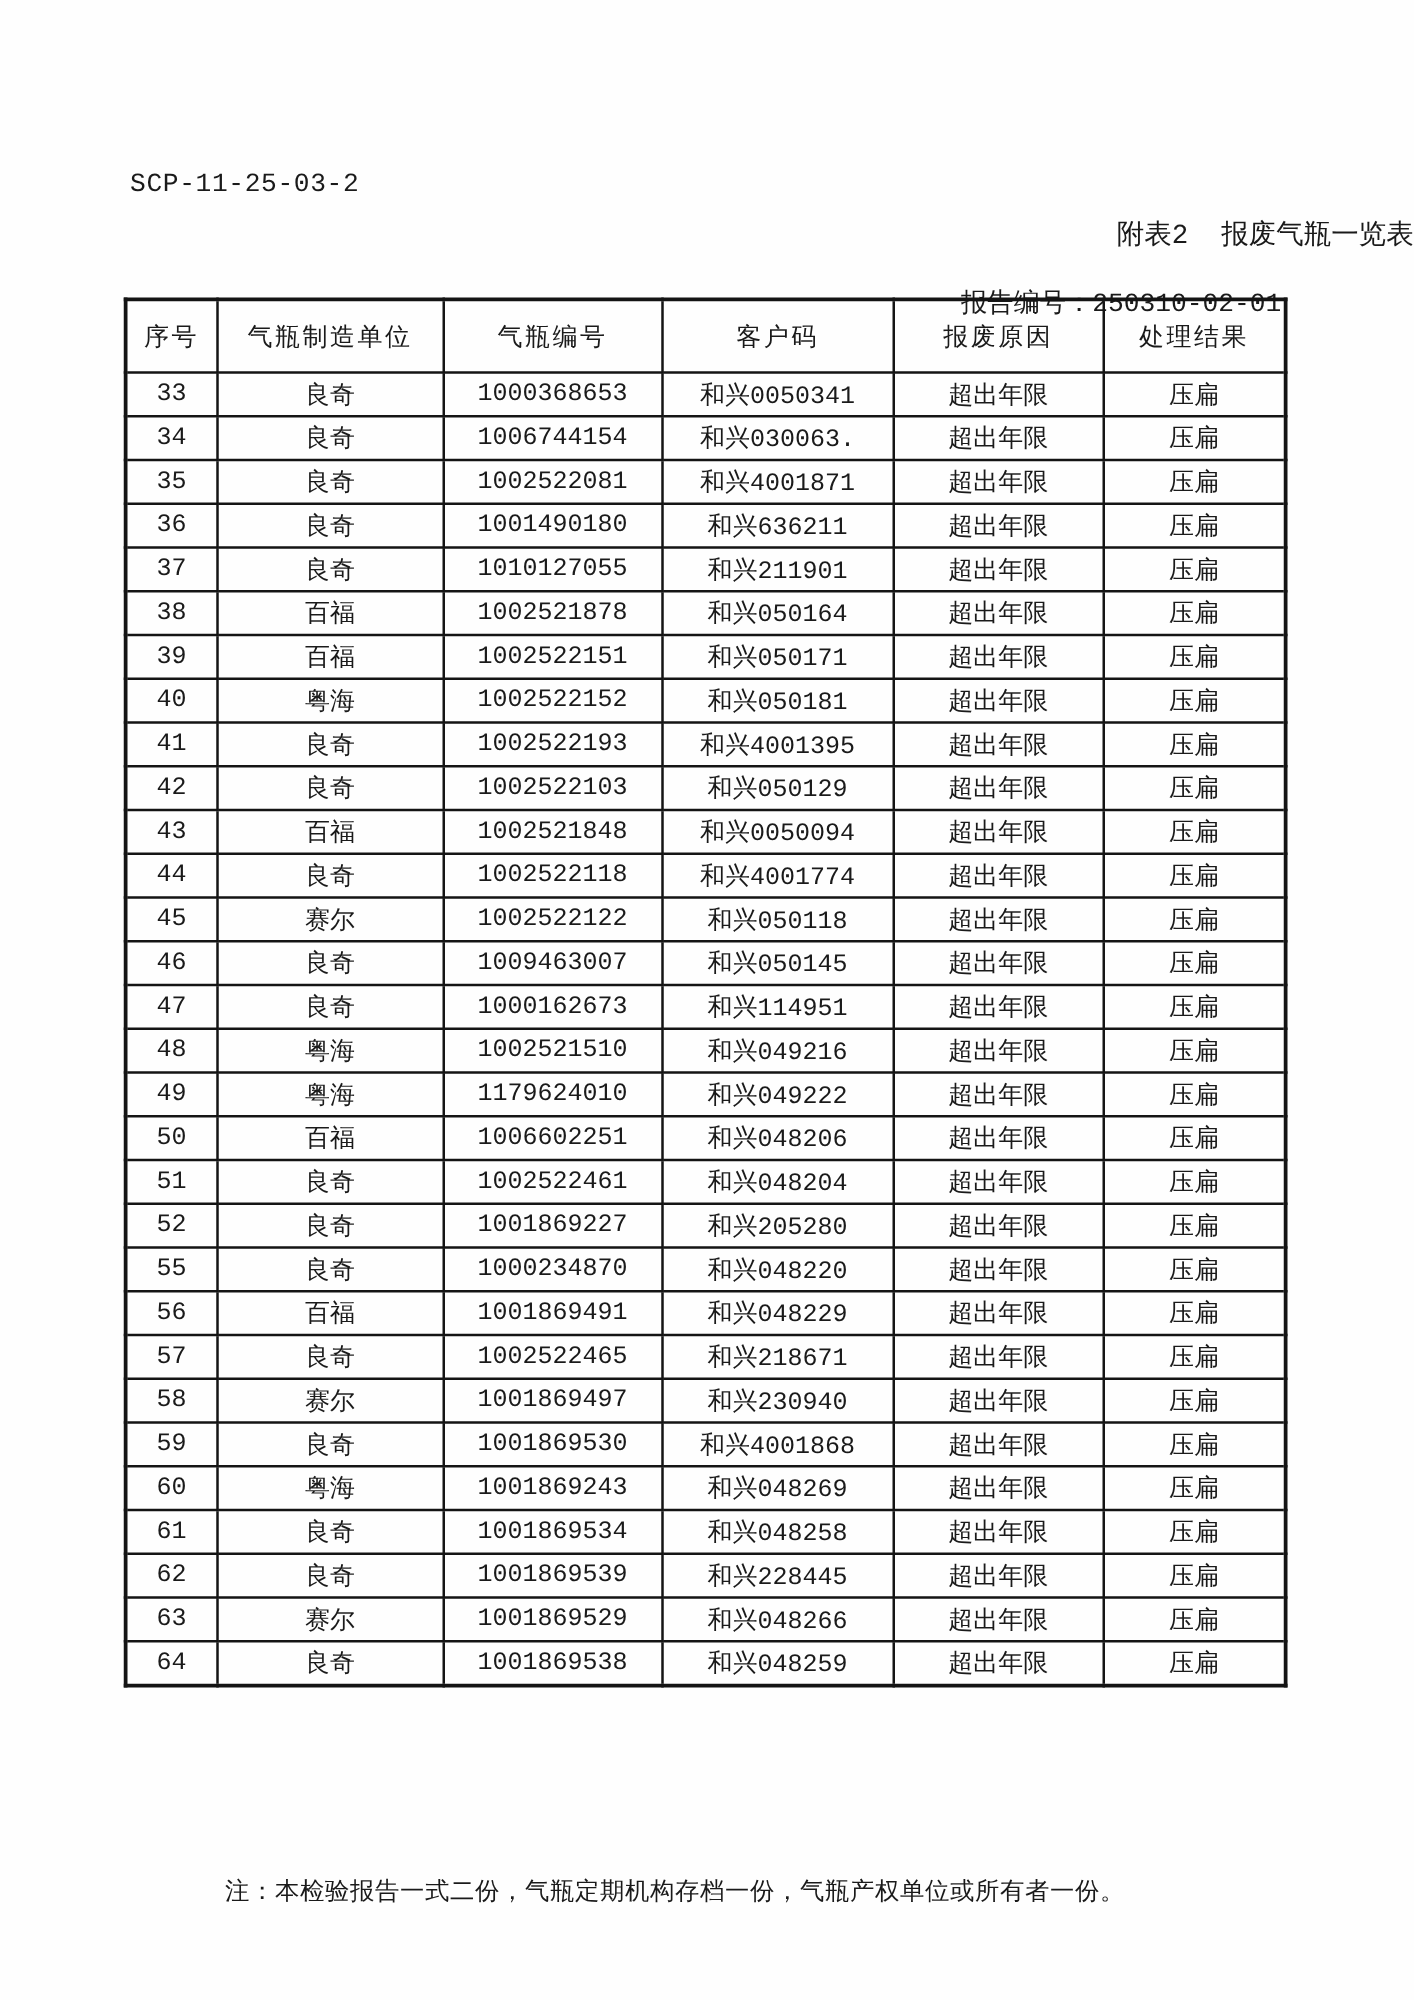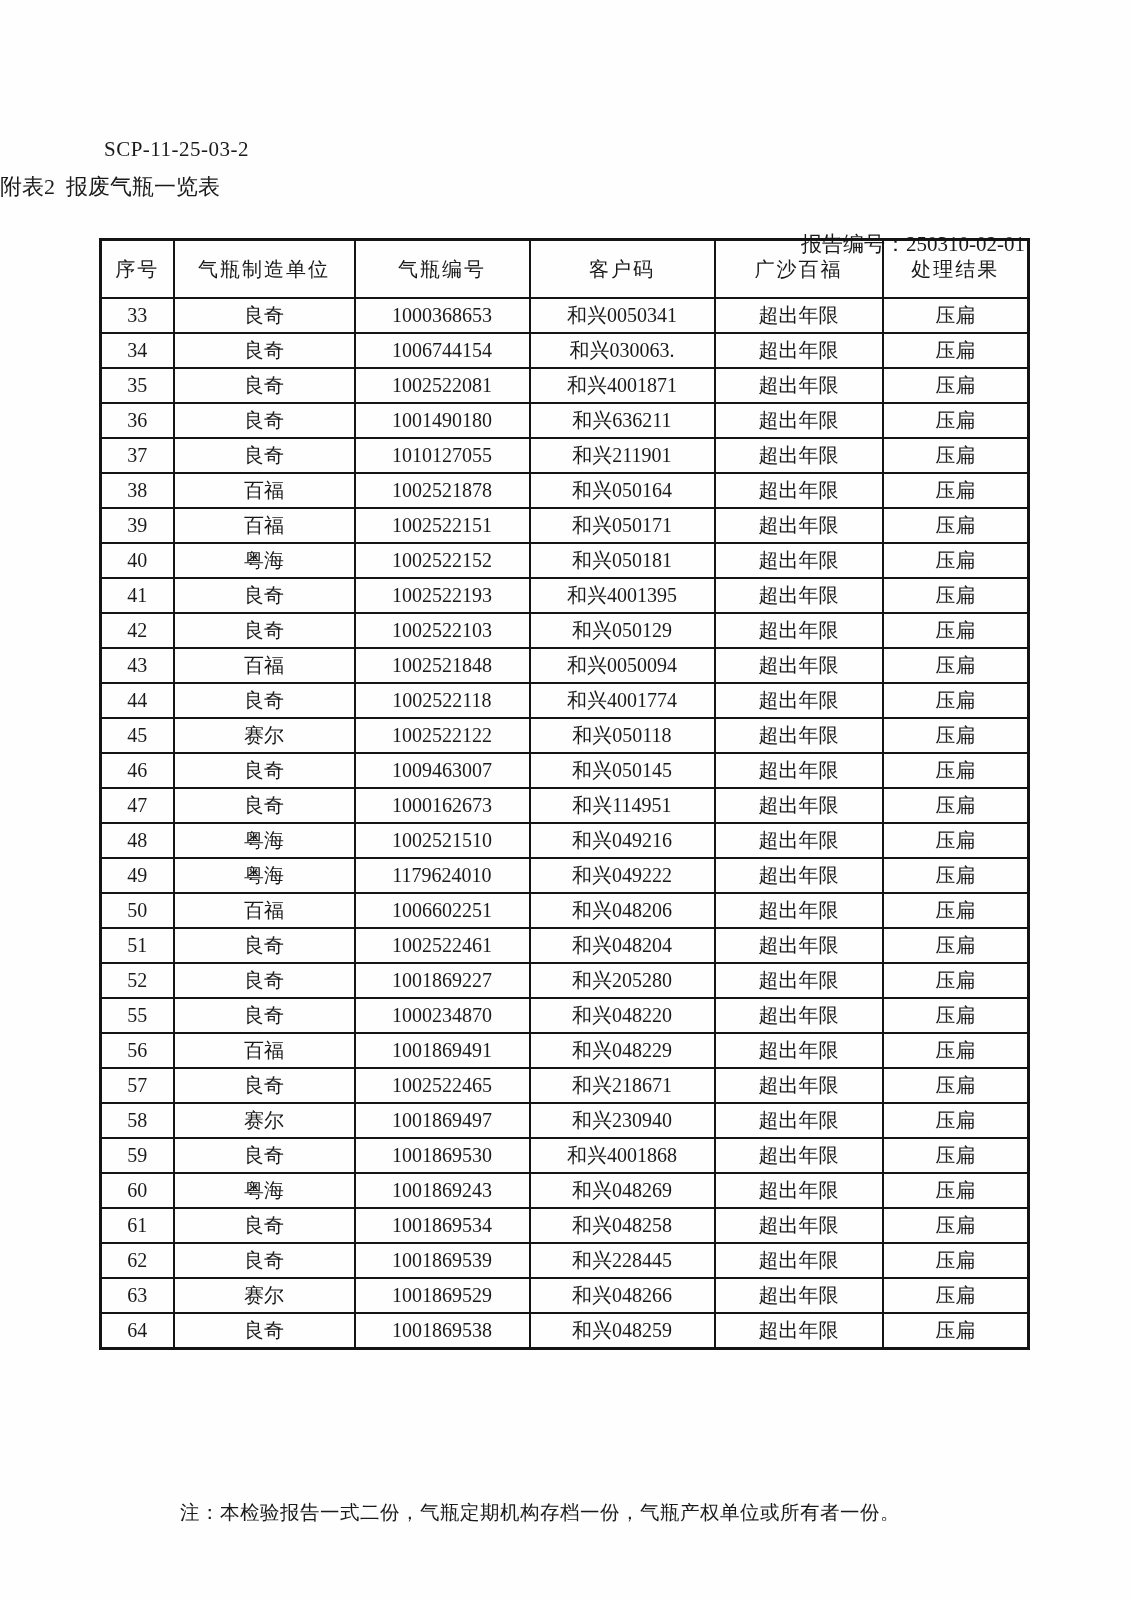--- a/index.html
+++ b/index.html
@@ -5,38 +5,38 @@
   html, body {
     margin: 0;
     padding: 0;
     background: #ffffff;
   }
   .page {
     position: relative;
     width: 1131px;
     height: 1600px;
     background: #fefefe;
-    font-family: Liberation Serif, serif;
+    font-family: Liberation Mono, monospace;
     color: #1a1a1a;
     overflow: hidden;
   }
   .doc-code {
     position: absolute;
     left: 104px;
     top: 137px;
     font-size: 21px;
     letter-spacing: 0.5px;
     white-space: pre;
   }
   .doc-title {
     position: absolute;
     left: 0;
     top: 172px;
     width: 1131px;
-    text-align: left;
+    text-align: right;
     font-size: 22px;
     white-space: pre;
   }
   .report-no {
     position: absolute;
     top: 205px;
     right: 106px;
     font-size: 21px;
     white-space: pre;
   }
@@ -97,21 +97,21 @@
       <col style="width:185px">
       <col style="width:168px">
       <col style="width:146px">
     </colgroup>
     <thead>
       <tr>
         <th>序号</th>
         <th>气瓶制造单位</th>
         <th>气瓶编号</th>
         <th>客户码</th>
-        <th>广沙百福</th>
+        <th>报废原因</th>
         <th>处理结果</th>
       </tr>
     </thead>
     <tbody>
         <tr>
           <td>33</td>
           <td>良奇</td>
           <td>1000368653</td>
           <td>和兴0050341</td>
           <td>超出年限</td>

